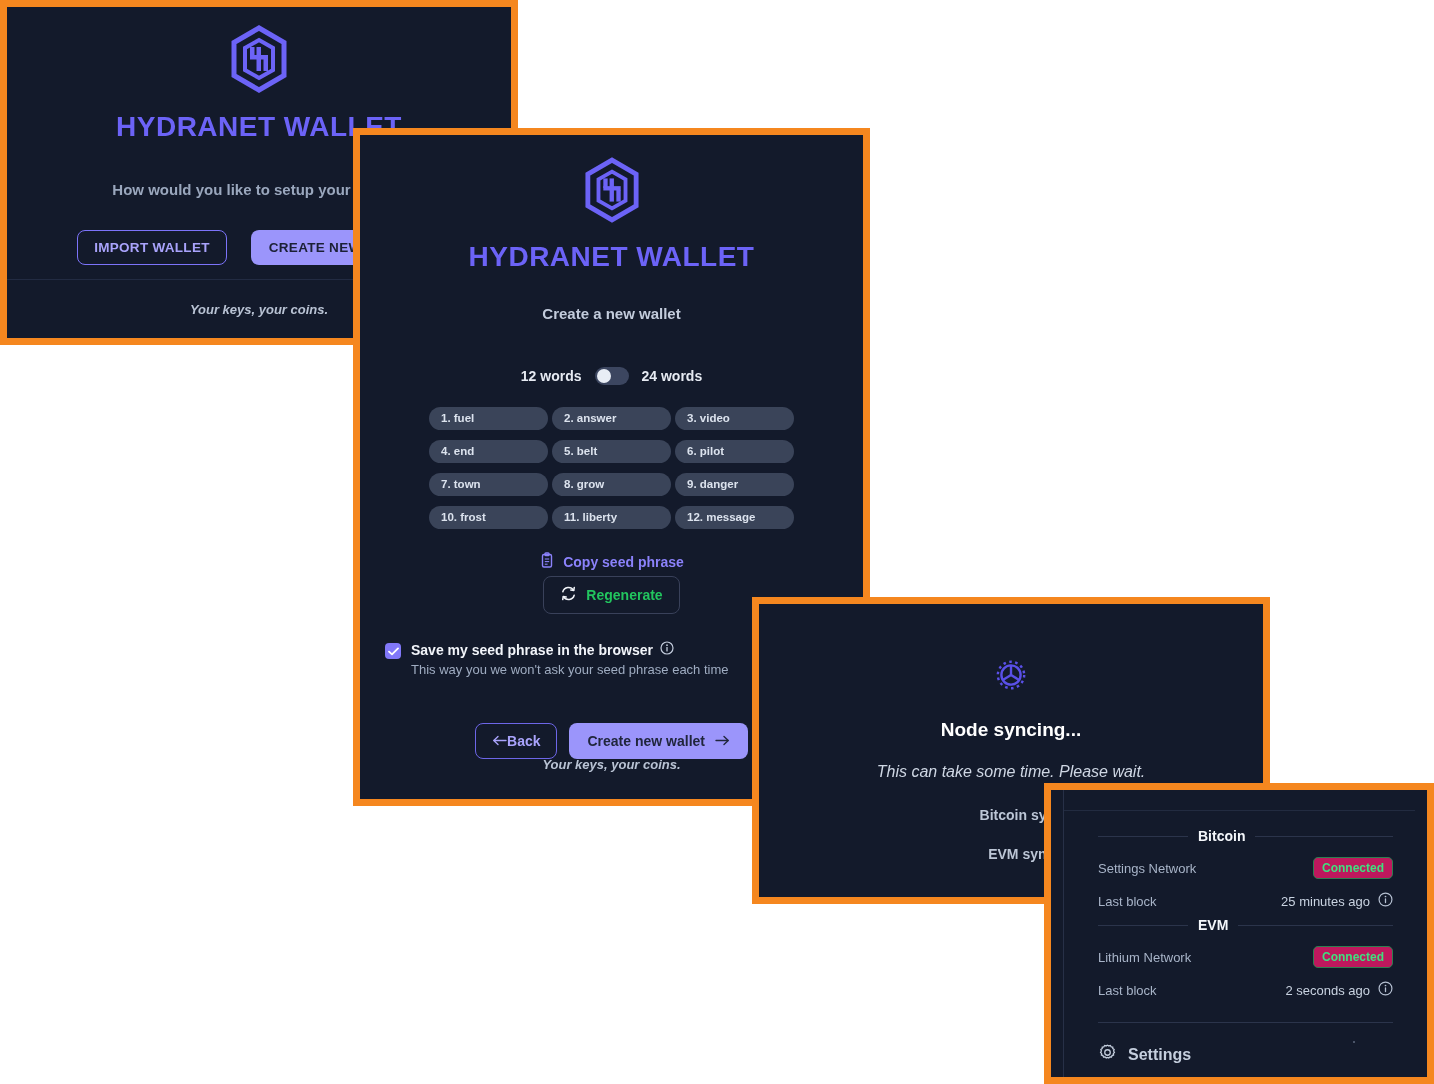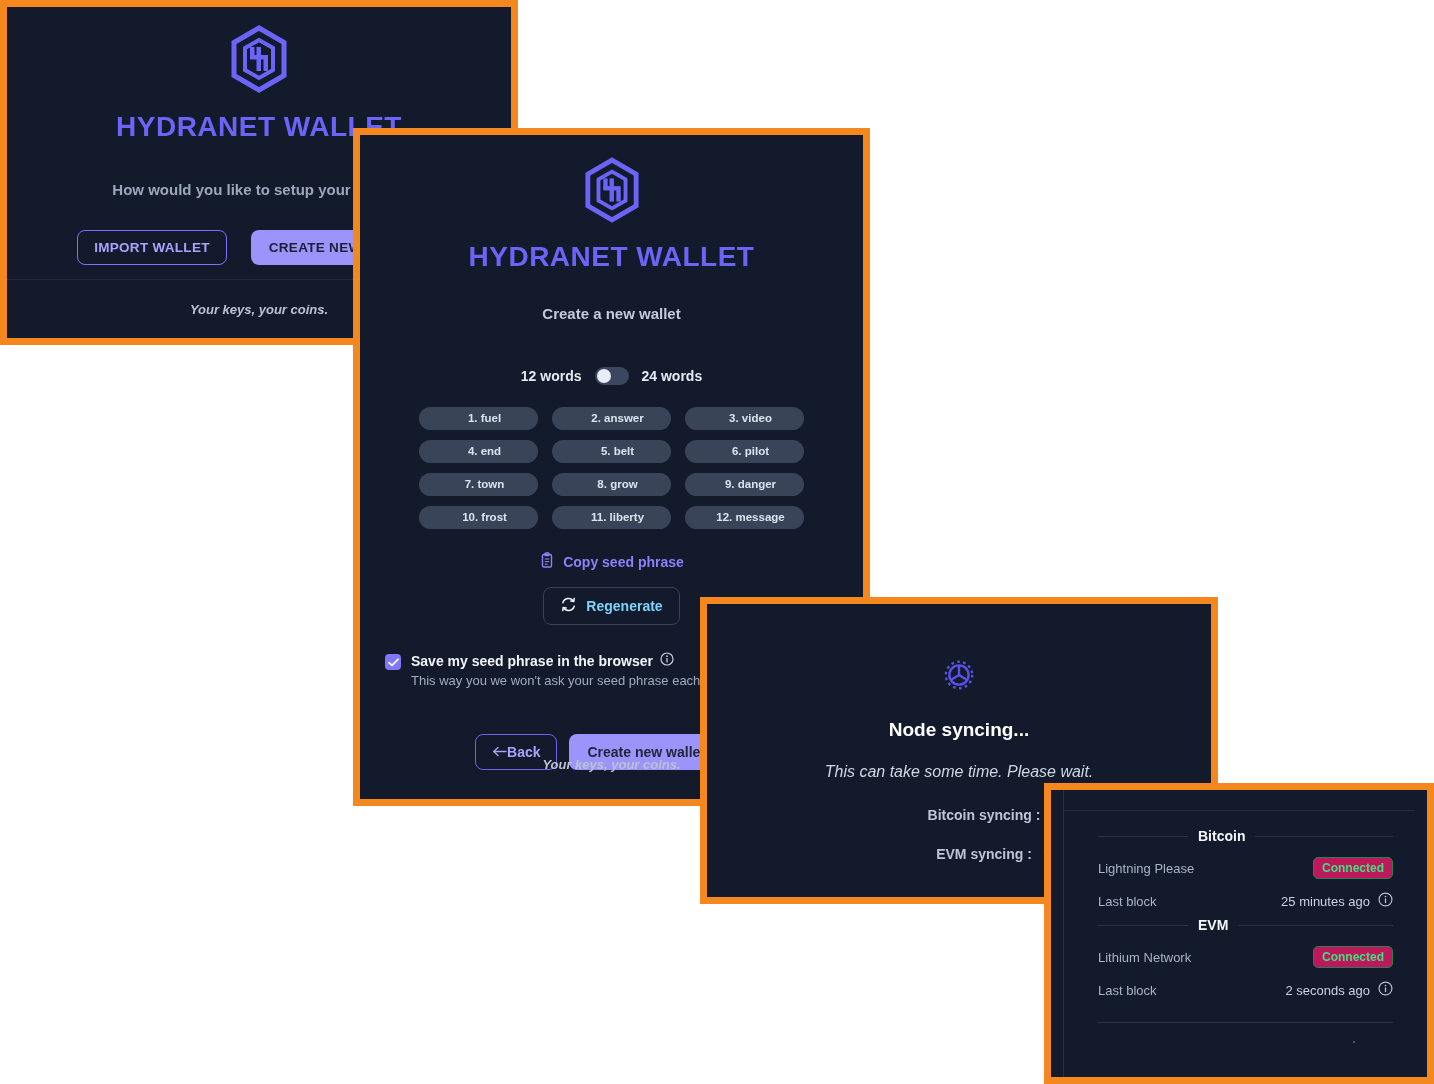--- a/index.html
+++ b/index.html
@@ -152,23 +152,22 @@
   .toggle-knob {
     position: absolute;
     left: 2px; top: 2px;
     width: 14px; height: 14px;
     border-radius: 50%;
     background: #E8EDF5;
   }
   .seed-grid {
     display: grid;
     grid-template-columns: repeat(3, 119px);
-    gap: 10px 14px;
+    gap: 10px 4px;
     margin-top: 22px;
-    text-align: center;
   }
   .seed-chip {
     background: #3A4459;
     border-radius: 14px;
     color: #DCE3EE;
     font-size: 11.5px;
     font-weight: 700;
     padding: 6px 0 6px 12px;
     box-sizing: border-box;
     height: 23px;
@@ -183,26 +182,26 @@
     margin-top: 23px;
     color: #8B82FB;
     font-size: 14px;
     font-weight: 700;
     cursor: pointer;
   }
   .regen-btn {
     display: flex;
     align-items: center;
     gap: 9px;
-    margin-top: 15px;
+    margin-top: 4px;
     background: transparent;
     border: 1px solid #39415A;
     border-radius: 8px;
     padding: 8px 16px;
-    color: #7dd3fc;
+    color: #22c55e;
     font-size: 14px;
     font-weight: 700;
     font-family: "Liberation Sans", sans-serif;
     cursor: pointer;
   }
   .save-row {
     display: flex;
     align-items: flex-start;
     gap: 10px;
     margin-top: 27px;
@@ -277,21 +276,21 @@
     position: absolute;
     left: 0; right: 0; bottom: 0;
     height: 42px;
     display: flex;
     align-items: flex-start;
     justify-content: center;
   }
 
   
   #panel-sync {
-    left: 700px;
+    left: 752px;
     top: 597px;
     width: 518px;
     height: 307px;
   }
   .sync-body {
     position: absolute;
     inset: 0;
     display: flex;
     flex-direction: column;
     align-items: center;
@@ -640,21 +639,21 @@
         <div class="status-toprule"></div>
         <div class="status-rows">
 
           <div class="section-head">
             <span class="rule short"></span>
             <span class="section-title">Bitcoin</span>
             <span class="rule"></span>
           </div>
 
           <div class="status-row">
-            <span class="status-label">Lightning Please</span>
+            <span class="status-label">Settings Network</span>
             <span class="status-value-wrap">
               <span class="badge-connected">Connected</span>
             </span>
           </div>
 
           <div class="status-row">
             <span class="status-label">Last block</span>
             <span class="status-value-wrap">
               <span class="status-value">25 minutes ago</span>
               <span class="info-ico">
@@ -689,18 +688,29 @@
                   <circle cx="7" cy="7" r="6" fill="none" stroke="#B6C1D2" stroke-width="1.1"></circle>
                   <circle cx="7" cy="4.2" r="0.8" fill="#B6C1D2"></circle>
                   <rect x="6.4" y="5.9" width="1.2" height="4.5" rx="0.6" fill="#B6C1D2"></rect>
                 </svg>
               </span>
             </span>
           </div>
 
           <div class="status-divider"></div>
 
+          <div class="settings-row">
+            <span>
+              <svg width="19" height="19" viewBox="0 0 20 20" aria-hidden="true">
+                <g stroke="#C5CFDE" stroke-width="1.35" fill="none">
+                  <circle cx="10" cy="10" r="2.9"></circle>
+                  <path d="M10 2.4 L11.5 3.1 L13 2.6 L13.9 4 L15.5 4.2 L15.6 5.9 L17 6.8 L16.4 8.4 L17.3 9.8 L16.2 11 L16.4 12.6 L14.8 13.2 L14.2 14.7 L12.6 14.6 L11.4 15.8 L10 15.1 L8.6 15.8 L7.4 14.6 L5.8 14.7 L5.2 13.2 L3.6 12.6 L3.8 11 L2.7 9.8 L3.6 8.4 L3 6.8 L4.4 5.9 L4.5 4.2 L6.1 4 L7 2.6 L8.5 3.1 Z"></path>
+                </g>
+              </svg>
+            </span>
+            <span class="settings-label">Settings</span>
+          </div>
         </div>
         <div class="tiny-dot"></div>
       </div>
     </div>
   </div>
 </div>
 
 </body></html>

